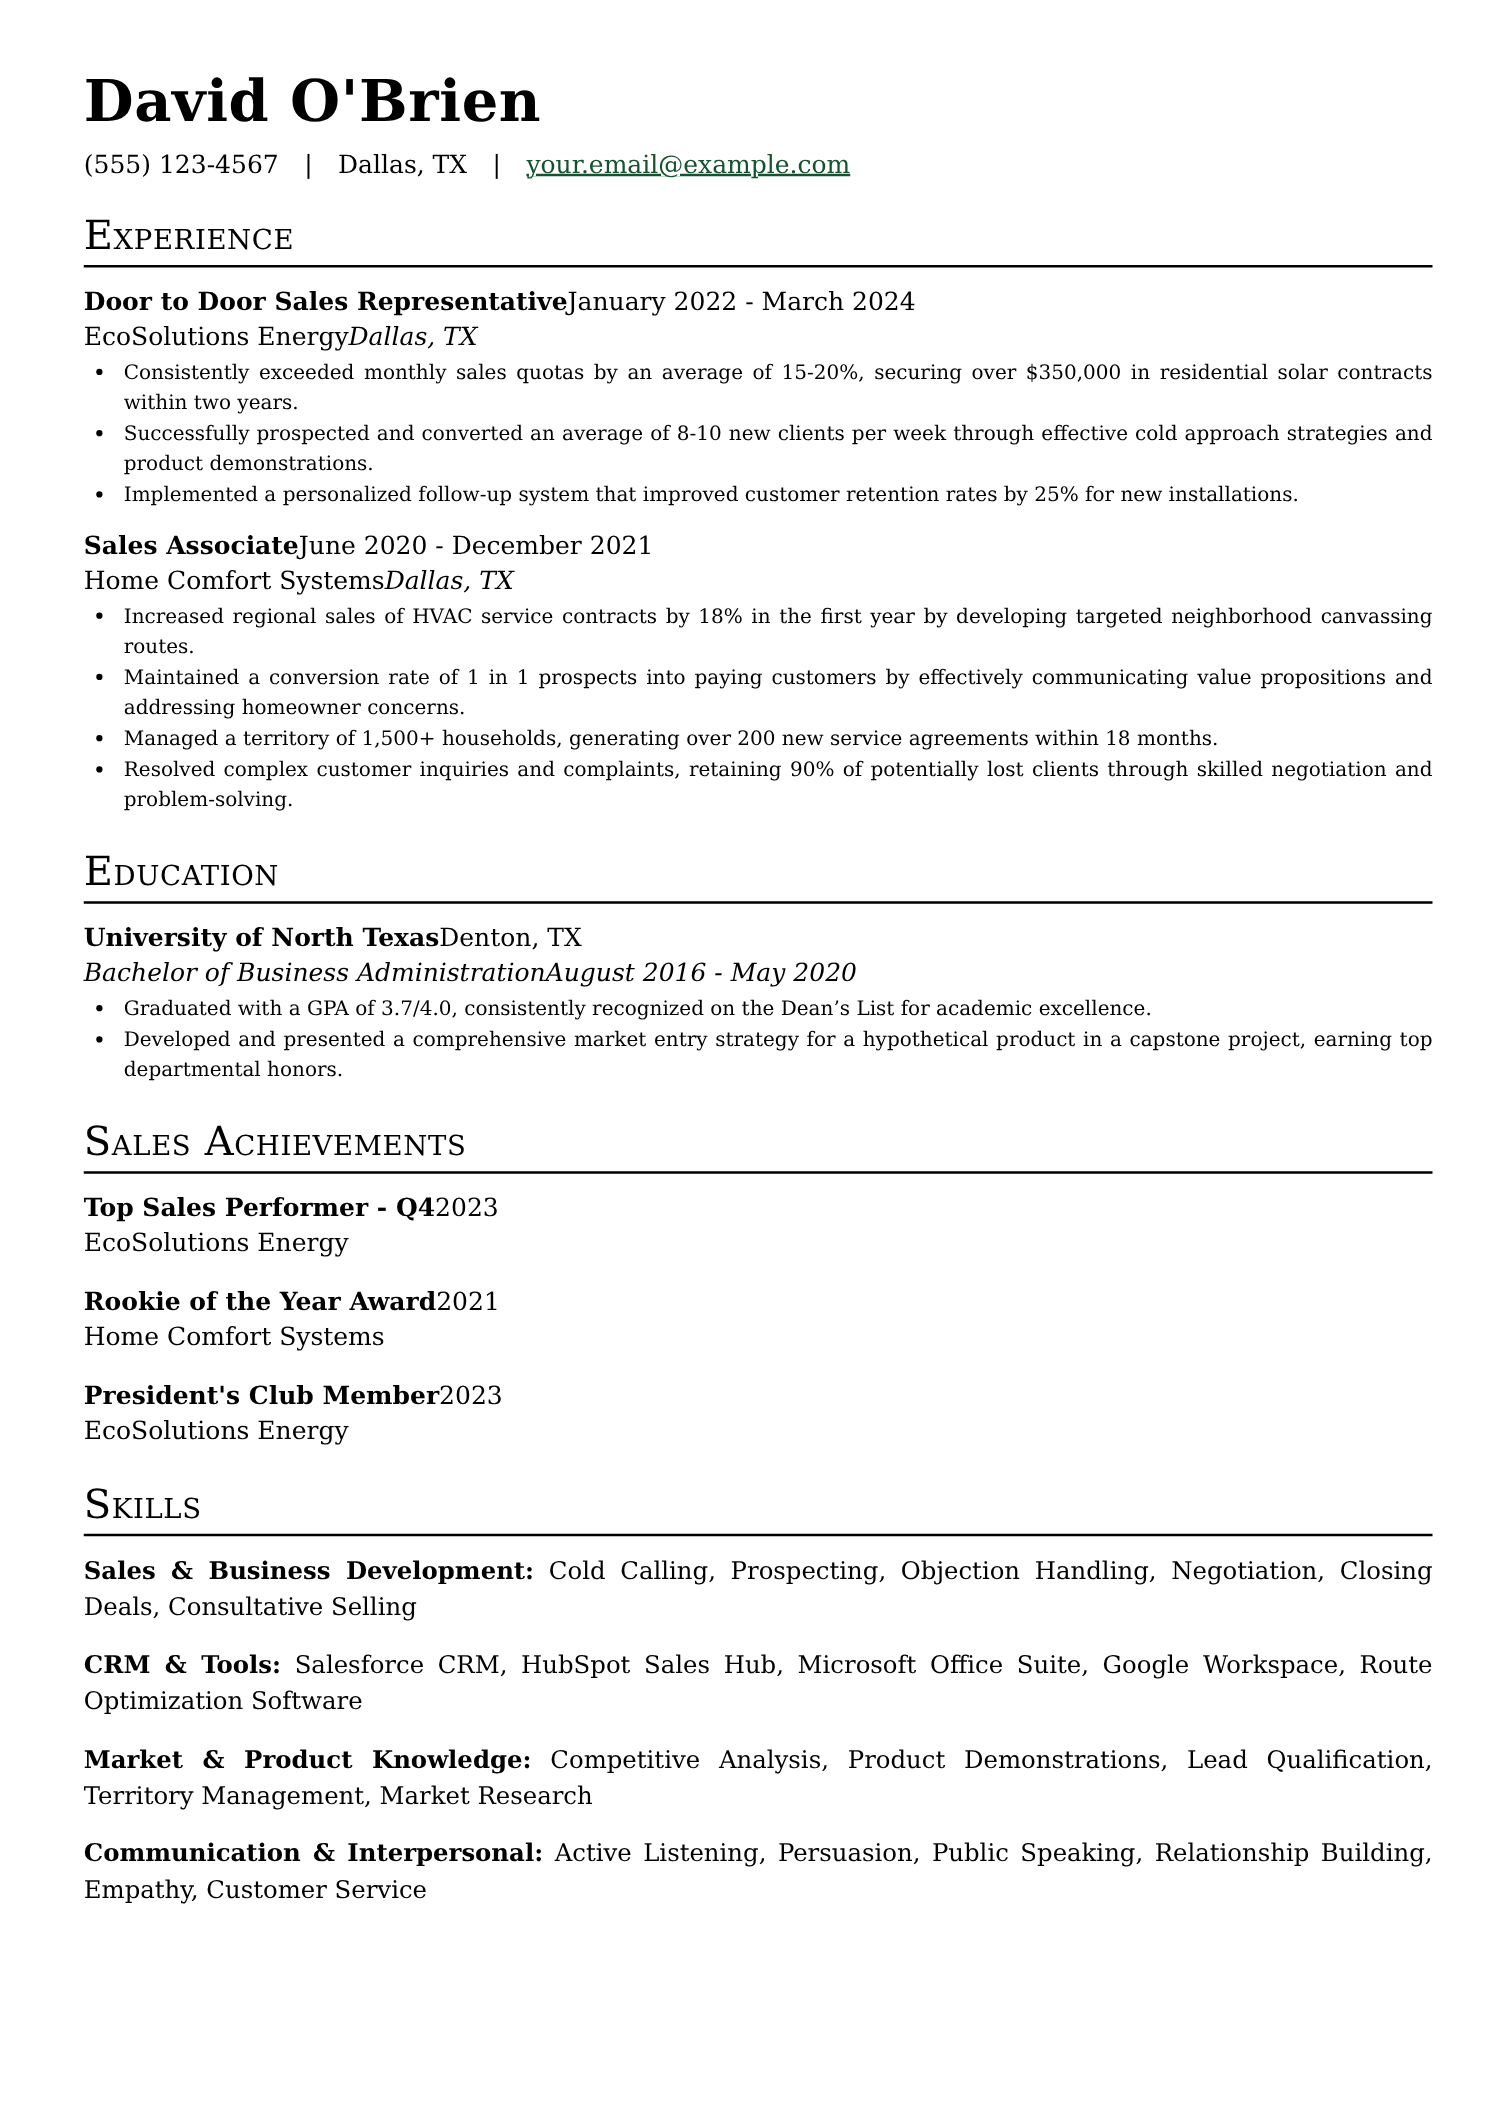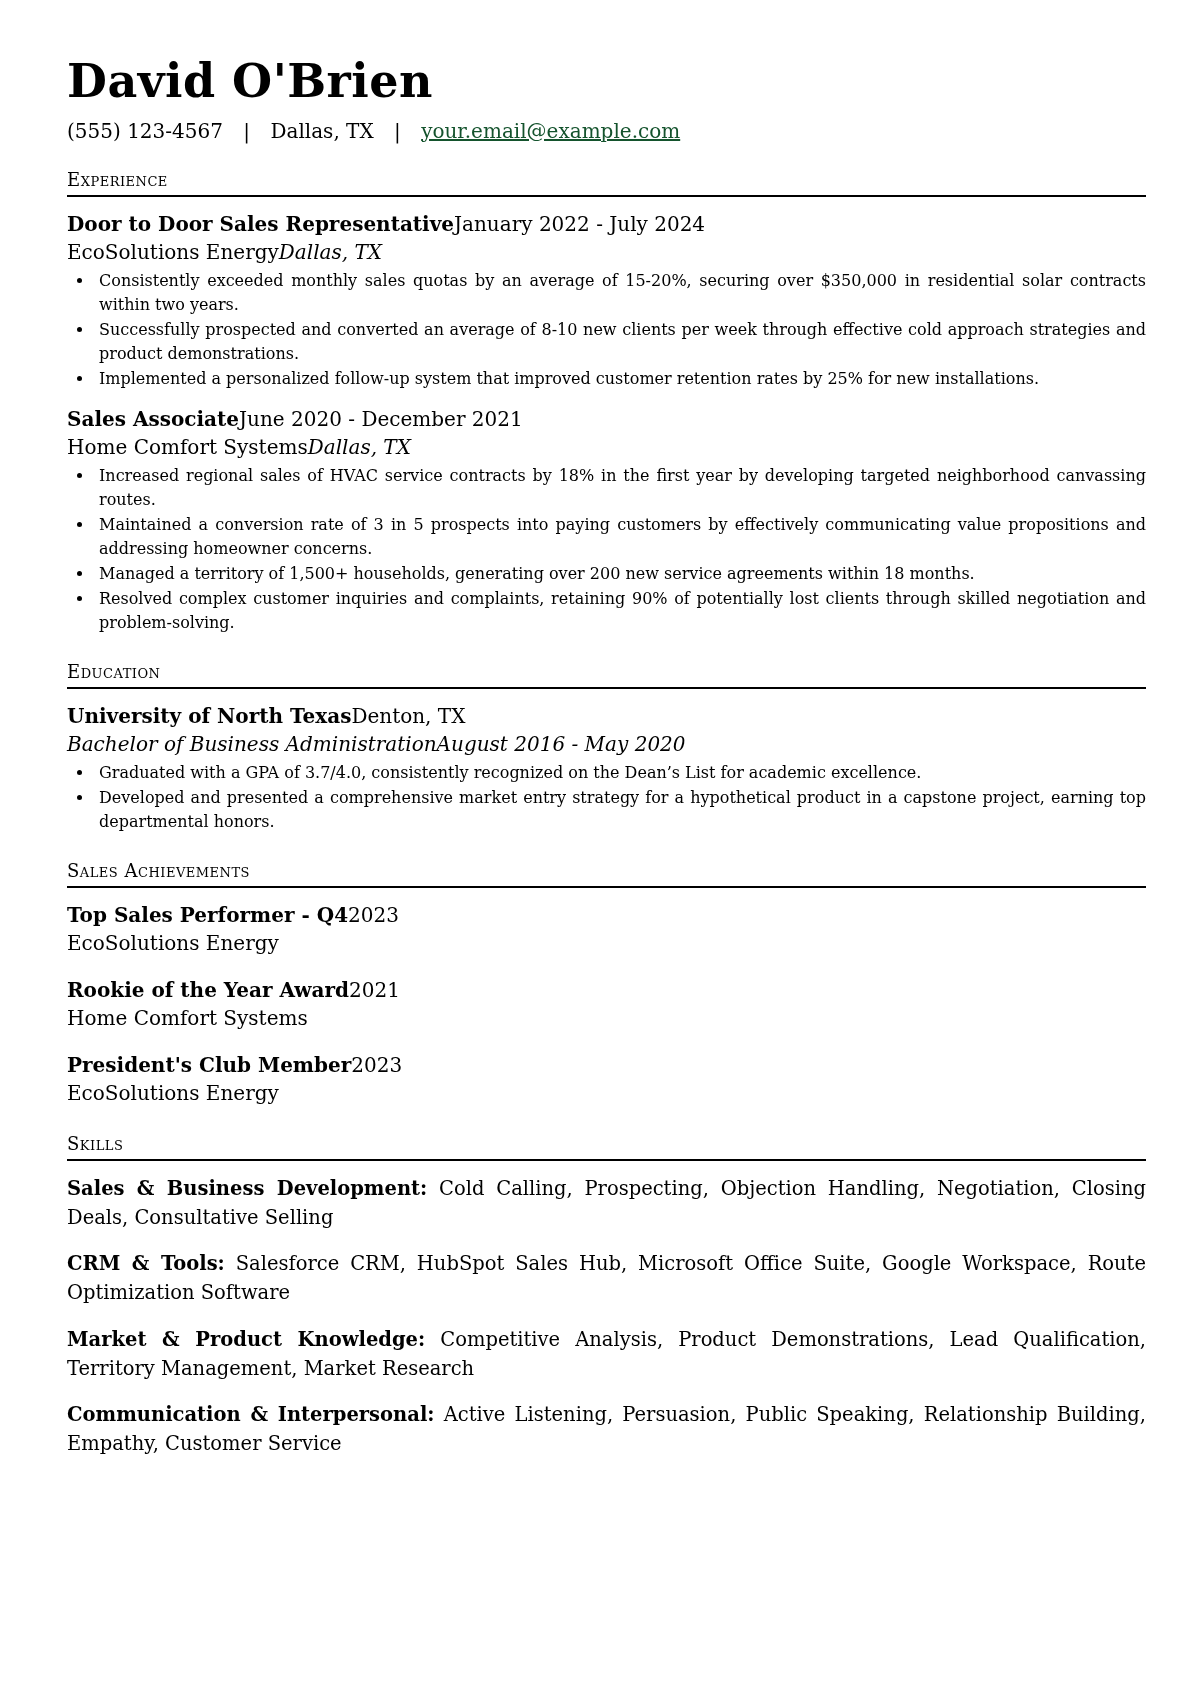--- a/index.html
+++ b/index.html
@@ -32,21 +32,21 @@
   .contact .sep { margin: 0 14px; }
   .email {
     color: #14532d;
     text-decoration: underline;
     cursor: pointer;
   }
   
   .sec-title {
     font-variant: small-caps;
     font-weight: normal;
-    font-size: 18px;
+    font-size: 32px;
     letter-spacing: 0.5px;
     margin-top: 26px;
     padding-bottom: 5px;
     border-bottom: 2.5px solid #000000;
     margin-bottom: 13px;
   }
   
   .row {
     display: flex;
     align-items: baseline;
@@ -94,21 +94,21 @@
       <a class="email">your.email@example.com</a>
     </div>
   </header>
 
   <section>
     <h2 class="sec-title">Experience</h2>
 
     <div class="entry">
       <div class="row">
         <span class="job-title">Door to Door Sales Representative</span>
-        <span class="dates">January 2022 - July 2024</span>
+        <span class="dates">January 2022 - March 2024</span>
       </div>
       <div class="row">
         <span class="company">EcoSolutions Energy</span>
         <span class="italic">Dallas, TX</span>
       </div>
       <ul class="bullets">
         <li>Consistently exceeded monthly sales quotas by an average of 15-20%, securing over $350,000 in residential solar contracts within two years.</li>
         <li>Successfully prospected and converted an average of 8-10 new clients per week through effective cold approach strategies and product demonstrations.</li>
         <li>Implemented a personalized follow-up system that improved customer retention rates by 25% for new installations.</li>
       </ul>
@@ -118,21 +118,21 @@
       <div class="row">
         <span class="job-title">Sales Associate</span>
         <span class="dates">June 2020 - December 2021</span>
       </div>
       <div class="row">
         <span class="company">Home Comfort Systems</span>
         <span class="italic">Dallas, TX</span>
       </div>
       <ul class="bullets">
         <li>Increased regional sales of HVAC service contracts by 18% in the first year by developing targeted neighborhood canvassing routes.</li>
-        <li>Maintained a conversion rate of 3 in 5 prospects into paying customers by effectively communicating value propositions and addressing homeowner concerns.</li>
+        <li>Maintained a conversion rate of 1 in 1 prospects into paying customers by effectively communicating value propositions and addressing homeowner concerns.</li>
         <li>Managed a territory of 1,500+ households, generating over 200 new service agreements within 18 months.</li>
         <li>Resolved complex customer inquiries and complaints, retaining 90% of potentially lost clients through skilled negotiation and problem-solving.</li>
       </ul>
     </div>
   </section>
 
   <section>
     <h2 class="sec-title">Education</h2>
 
     <div class="entry">

